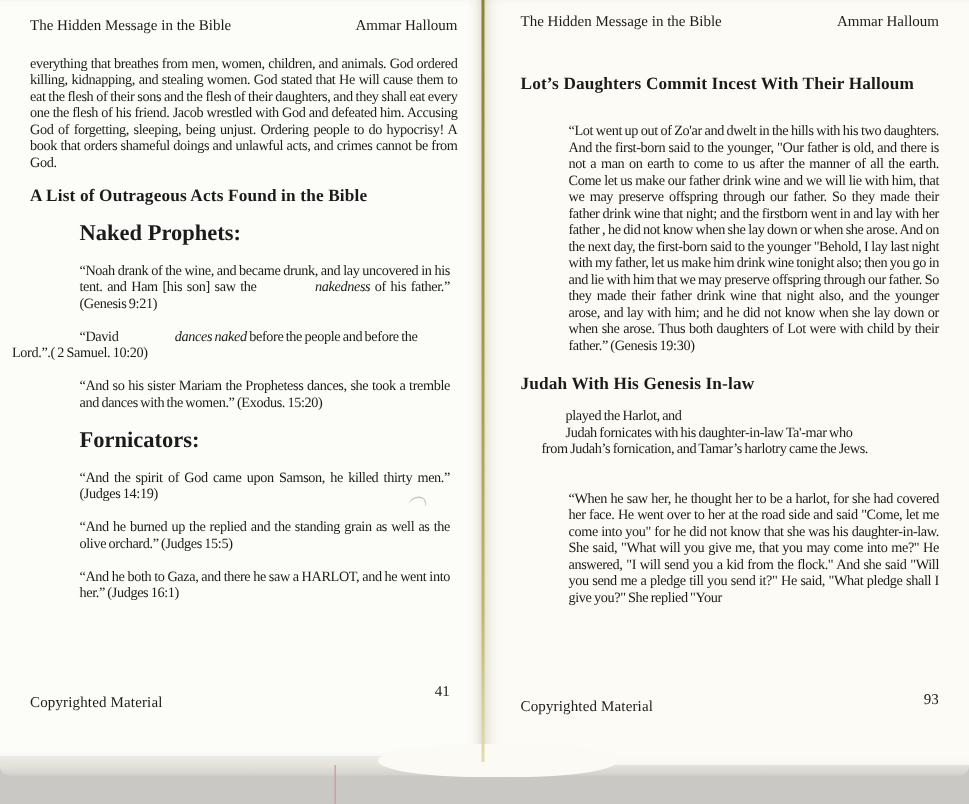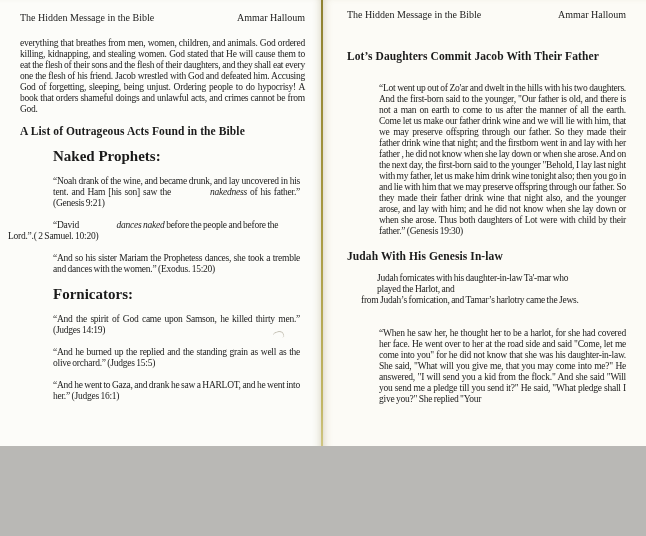--- a/index.html
+++ b/index.html
@@ -1,17 +1,17 @@
 <!DOCTYPE html>
 <html><head>
 <meta charset="utf-8">
 <style>
   html,body{margin:0;padding:0;background:#b9b8b5;}
   .scan{
-    position:relative;width:646px;height:446px;overflow:hidden;
+    position:relative;width:646px;height:536px;overflow:hidden;
     background:linear-gradient(180deg,#d6d5d0 0%,#c9c8c4 100%);
     font-family:"Liberation Serif","DejaVu Serif",serif;color:#1b1b1b;
   }
   .edge-strip{
     position:absolute;left:0;top:501px;width:646px;height:16px;
     background:linear-gradient(180deg,#f0efe9 0%,#e3e2db 60%,#d2d1cc 100%);
     border-radius:0 0 6px 6px;
   }
   .page{position:absolute;top:0;}
   .page-left{
@@ -97,45 +97,45 @@
 
 
       <p class="quote"><span>“David </span><i>dances naked</i><span> before the people and before the</span><span class="outdent-line">Lord.”.( 2 Samuel. 10:20)</span></p>
 
       <p class="quote">“And so his sister Mariam the Prophetess dances, she took a tremble and dances with the women.” (Exodus. 15:20)</p>
 
       <h3 class="subhead">Fornicators:</h3>
 
       <p class="quote">“And the spirit of God came upon Samson, he killed thirty men.” (Judges 14:19)</p>
       <p class="quote">“And he burned up the replied and the standing grain as well as the olive orchard.” (Judges 15:5)</p>
-      <p class="quote">“And he went to Gaza, and drank he saw a HARLOT, and he went into her.” (Judges 16:1)</p>
+      <p class="quote">“And he both to Gaza, and there he saw a HARLOT, and he went into her.” (Judges 16:1)</p>
     </div>
 
     <div class="page-footer footer-l">
       <span>Copyrighted Material</span>
       <span class="pgnum-l">41</span>
     </div>
   </div>
 
   <div class="page page-right">
     <div class="content-r">
       <div class="page-header">
         <span>The Hidden Message in the Bible</span>
         <span>Ammar Halloum</span>
       </div>
 
-      <h2 class="section-heading">Lot’s Daughters Commit Jacob With Their Father</h2>
+      <h2 class="section-heading">Lot’s Daughters Commit Incest With Their Halloum</h2>
 
       <p class="quote">“Lot went up out of Zo'ar and dwelt in the hills with his two daughters. And the first-born said to the younger, "Our father is old, and there is not a man on earth to come to us after the manner of all the earth. Come let us make our father drink wine and we will lie with him, that we may preserve offspring through our father. So they made their father drink wine that night; and the firstborn went in and lay with her father , he did not know when she lay down or when she arose. And on the next day, the first-born said to the younger "Behold, I lay last night with my father, let us make him drink wine tonight also; then you go in and lie with him that we may preserve offspring through our father. So they made their father drink wine that night also, and the younger arose, and lay with him; and he did not know when she lay down or when she arose. Thus both daughters of Lot were with child by their father.” (Genesis 19:30)</p>
 
       <h2 class="section-heading h2">Judah With His Genesis In-law</h2>
 
       <p class="body-text judah-para">
+          <span>played the Harlot, and</span>
           <span>Judah fornicates with his daughter-in-law Ta'-mar who</span>
-          <span>played the Harlot, and</span>
           <span class="judah-line3">from Judah’s fornication, and Tamar’s harlotry came the Jews.</span>
         </p>
 
       <p class="quote quote-tamar">“When he saw her, he thought her to be a harlot, for she had covered her face. He went over to her at the road side and said "Come, let me come into you" for he did not know that she was his daughter-in-law. She said, "What will you give me, that you may come into me?" He answered, "I will send you a kid from the flock." And she said "Will you send me a pledge till you send it?" He said, "What pledge shall I give you?" She replied "Your</p>
     </div>
 
     <div class="page-footer footer-r">
       <span>Copyrighted Material</span>
       <span class="pgnum-r">93</span>
     </div>

